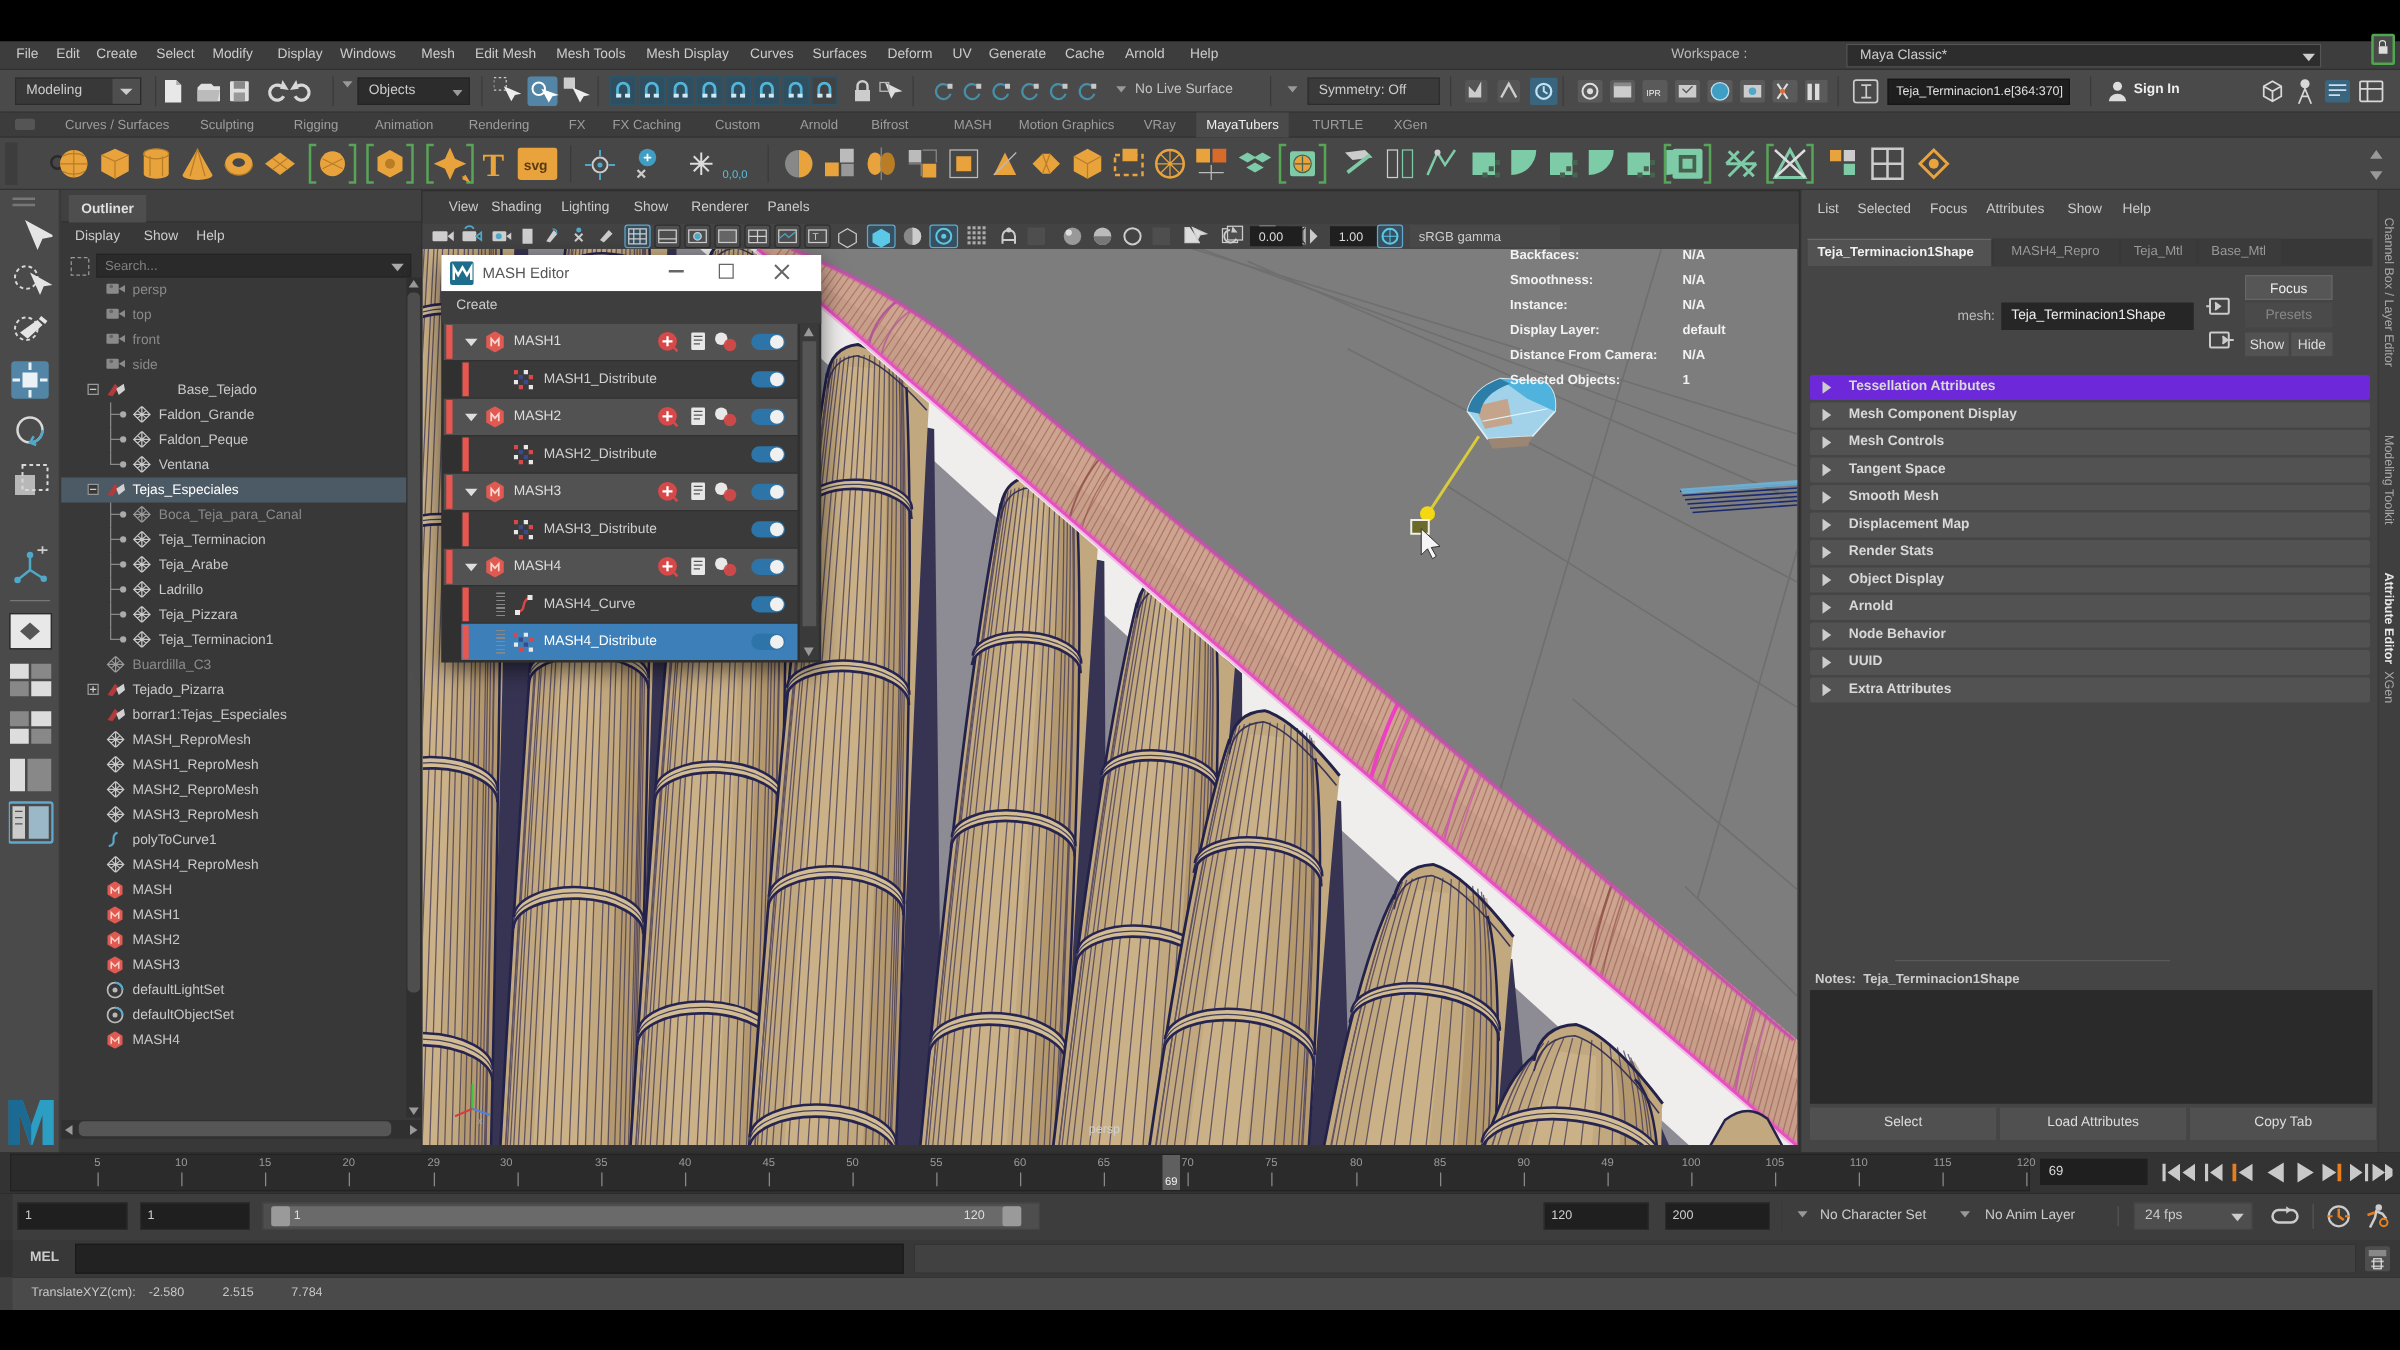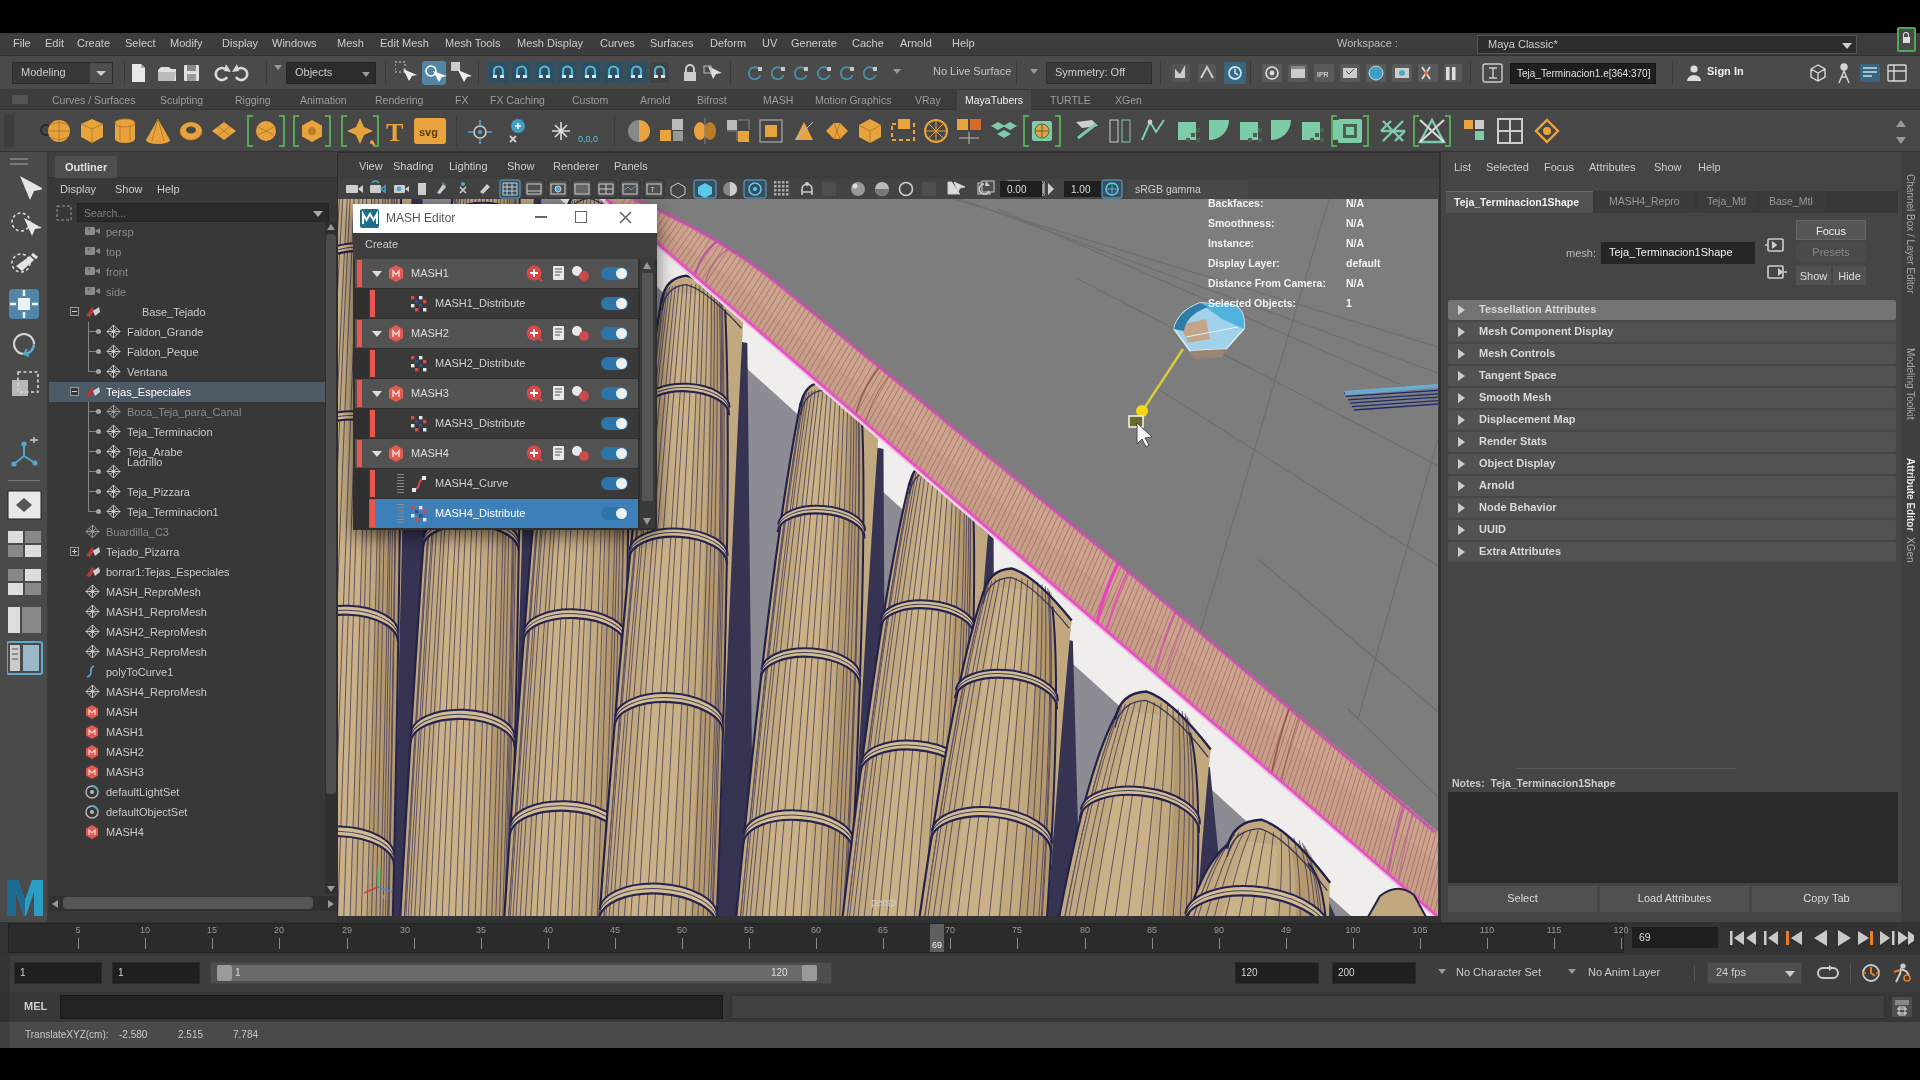--- a/index.html
+++ b/index.html
@@ -158,21 +158,21 @@
     </svg>
     <svg class="ic" style="left:837px;top:8px;" width="18" height="18" viewBox="0 0 18 18">
       <path d="M14,5 a6,6 0 1 0 1.5,6" stroke="#478fa8" stroke-width="1.8" fill="none"></path>
       <rect x="13" y="3" width="4" height="4" fill="#c8c8c8"></rect>
     </svg>
     <svg class="ic" style="left:860px;top:8px;" width="18" height="18" viewBox="0 0 18 18">
       <path d="M14,5 a6,6 0 1 0 1.5,6" stroke="#478fa8" stroke-width="1.8" fill="none"></path>
       <rect x="13" y="3" width="4" height="4" fill="#c8c8c8"></rect>
     </svg>
     <div class="abs" style="left:893px;top:13px;width:0;height:0;border-left:4px solid transparent;border-right:4px solid transparent;border-top:5px solid #999;"></div>
-    <div class="txt" style="left:908px;top:9px;color:#c4c4c4;margin-left:25px;">No Live Surface</div>
+    <div class="txt" style="left:908px;top:9px;color:#c4c4c4;">No Live Surface</div>
     <div class="abs" style="left:1030px;top:13px;width:0;height:0;border-left:4px solid transparent;border-right:4px solid transparent;border-top:5px solid #999;"></div>
     <div class="abs" style="left:1046px;top:6px;width:106px;height:22px;background:#3a3a3a;border:1px solid #2c2c2c;">
       <div class="txt" style="left:8px;top:3px;">Symmetry: Off</div>
     </div>
     <svg class="ic" style="left:1172px;top:6px;" width="96 " height="24" viewBox="0 0 96 24">
       <rect x="0" y="2" width="18" height="18" rx="2" fill="#555"></rect>
       <path d="M3,16 v-9 l5,5 5,-9 v13 z" fill="#ccc"></path>
       <rect x="26" y="2" width="18" height="18" rx="2" fill="#555"></rect>
       <path d="M29,16 l6,-11 6,11" stroke="#ccc" stroke-width="2" fill="none"></path>
       <rect x="52" y="0" width="22" height="22" rx="2" fill="#39667e"></rect>
@@ -633,21 +633,21 @@
       </div>
       <div class="abs" style="left:78px;top:294px;font-size:11px;color:#c9c9c9;white-space:nowrap;">Teja_Arabe</div>
       <div class="abs" style="left:39px;top:310px;width:1px;height:20px;background:#888;"></div>
       <div class="abs" style="left:39px;top:319px;width:8px;height:1px;background:#888;"></div>
       <div class="abs" style="left:47px;top:317px;width:5px;height:5px;border-radius:50%;background:#aaa;"></div>
       <div class="abs" style="left:57px;top:313px;">
         <svg width="15" height="13" viewBox="0 0 15 13" style="vertical-align:middle">
           <path d="M7.5,0 L14,6.5 L7.5,13 L1,6.5 Z M4,3.5 L11,9.5 M11,3.5 L4,9.5 M7.5,0 V13 M1,6.5 H14" stroke="#c8c8c8" stroke-width="1" fill="none"></path>
         </svg>
       </div>
-      <div class="abs" style="left:78px;top:304px;font-size:11px;color:#c9c9c9;white-space:nowrap;">Ladrillo</div>
+      <div class="abs" style="left:78px;top:314px;font-size:11px;color:#c9c9c9;white-space:nowrap;">Ladrillo</div>
       <div class="abs" style="left:39px;top:330px;width:1px;height:20px;background:#888;"></div>
       <div class="abs" style="left:39px;top:339px;width:8px;height:1px;background:#888;"></div>
       <div class="abs" style="left:47px;top:337px;width:5px;height:5px;border-radius:50%;background:#aaa;"></div>
       <div class="abs" style="left:57px;top:333px;">
         <svg width="15" height="13" viewBox="0 0 15 13" style="vertical-align:middle">
           <path d="M7.5,0 L14,6.5 L7.5,13 L1,6.5 Z M4,3.5 L11,9.5 M11,3.5 L4,9.5 M7.5,0 V13 M1,6.5 H14" stroke="#c8c8c8" stroke-width="1" fill="none"></path>
         </svg>
       </div>
       <div class="abs" style="left:78px;top:334px;font-size:11px;color:#c9c9c9;white-space:nowrap;">Teja_Pizzara</div>
       <div class="abs" style="left:39px;top:350px;width:1px;height:10px;background:#888;"></div>
@@ -1647,21 +1647,21 @@
           <rect x="4" y="3" width="15" height="12" rx="1"></rect>
           <path d="M4,9 h-3 M8,6 l4,3 -4,3" fill="#ccc"></path>
           <rect x="4" y="30" width="15" height="12" rx="1"></rect>
           <path d="M19,36 h4 M14,33 l4,3 -4,3" fill="#ccc"></path>
         </g>
       </svg>
       <div class="abs" style="left:355px;top:68px;width:70px;height:20px;background:#565656;border:1px solid #666;text-align:center;"><span style="font-size:11px;color:#eee;line-height:19px;">Focus</span></div>
       <div class="abs" style="left:355px;top:90px;width:70px;height:20px;background:#4a4a4a;text-align:center;"><span style="font-size:11px;color:#888;line-height:19px;">Presets</span></div>
       <div class="abs" style="left:355px;top:114px;width:35px;height:19px;background:#525252;text-align:center;"><span style="font-size:11px;color:#ddd;line-height:18px;">Show</span></div>
       <div class="abs" style="left:392px;top:114px;width:33px;height:19px;background:#525252;text-align:center;"><span style="font-size:11px;color:#ddd;line-height:18px;">Hide</span></div>
-      <div class="abs" style="left:7px;top:148px;width:448px;height:20px;background:#737373;border-radius:2px;">
+      <div class="abs" style="left:7px;top:148px;width:448px;height:20px;background:#6d28d9;border-radius:2px;">
         <div style="position:absolute;left:10px;top:5px;width:0;height:0;border-top:5px solid transparent;border-bottom:5px solid transparent;border-left:7px solid #ccc;"></div>
         <div style="position:absolute;left:31px;top:3px;font-size:11px;font-weight:bold;color:#d8d8d8;white-space:nowrap;">Tessellation Attributes</div>
       </div>
       <div class="abs" style="left:7px;top:170px;width:448px;height:20px;background:#525252;border-radius:2px;">
         <div style="position:absolute;left:10px;top:5px;width:0;height:0;border-top:5px solid transparent;border-bottom:5px solid transparent;border-left:7px solid #ccc;"></div>
         <div style="position:absolute;left:31px;top:3px;font-size:11px;font-weight:bold;color:#d8d8d8;white-space:nowrap;">Mesh Component Display</div>
       </div>
       <div class="abs" style="left:7px;top:192px;width:448px;height:20px;background:#525252;border-radius:2px;">
         <div style="position:absolute;left:10px;top:5px;width:0;height:0;border-top:5px solid transparent;border-bottom:5px solid transparent;border-left:7px solid #ccc;"></div>
         <div style="position:absolute;left:31px;top:3px;font-size:11px;font-weight:bold;color:#d8d8d8;white-space:nowrap;">Mesh Controls</div>

